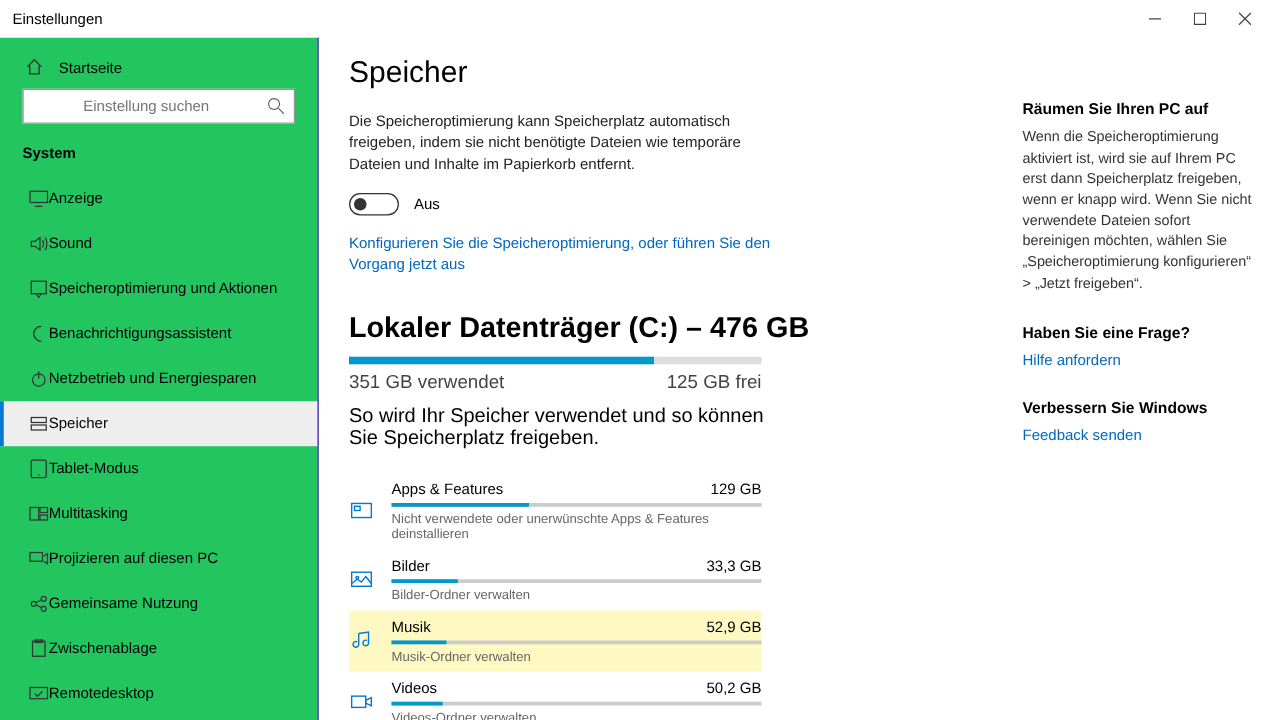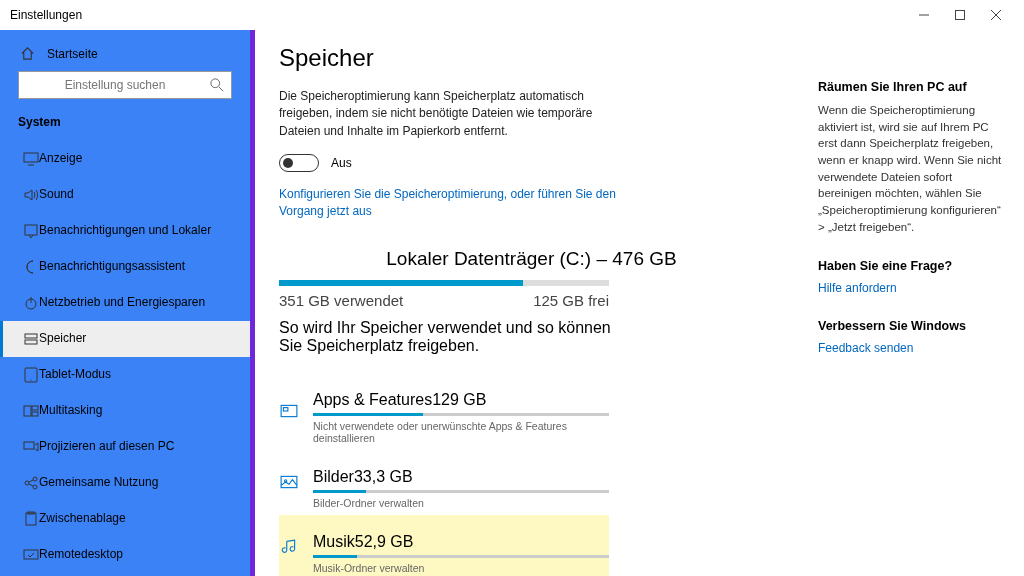--- a/index.html
+++ b/index.html
@@ -3,51 +3,51 @@
 <meta charset="utf-8">
 <style>
   * { box-sizing: border-box; margin: 0; padding: 0; font-family: "Segoe UI", Arial, sans-serif; }
   body { width: 1024px; height: 576px; background: #fff; overflow: hidden; font-size: 12px; color: #000; }
   .window { width: 100%; height: 100%; display: flex; flex-direction: column; }
   .titlebar { height: 30px; display: flex; align-items: center; padding: 0 10px; font-size: 12px; }
   .titlebar-controls { margin-left: auto; display: flex; gap: 0; }
   .titlebar-btn { width: 36px; height: 30px; display: flex; align-items: center; justify-content: center; color: #444; cursor: pointer; }
   .titlebar-btn svg { width: 10px; height: 10px; }
   .body { flex: 1; display: flex; overflow: hidden; }
-  .sidebar { width: 255px; border-right: 5px solid #6d28d9; padding-top: 8px; overflow-y: auto; background:#3b82f6; }
+  .sidebar { width: 255px; border-right: 1px solid #6d28d9; padding-top: 8px; overflow-y: auto; background:#22c55e; }
   .home-row { display: flex; align-items: center; gap: 12px; padding: 8px 20px 10px 20px; font-size: 12px; }
   .home-row svg { width: 15px; height: 15px; }
   .search-wrap { padding: 0 18px 10px 18px; }
   .search { width: 100%; border: 1px solid #999; height: 28px; padding: 0 28px 0 8px; font-size: 12px; color:#555; background:#fff;text-align:center; }
   .search-box { position: relative; }
   .search-box .sicon { position: absolute; right: 8px; top: 7px; width:14px; height:14px; color:#555; }
   .section-title { font-weight: 600; padding: 6px 20px 12px 18px; font-size: 12px; }
   .nav-item { display: flex; gap: 0; padding: 10px 20px 10px 20px; font-size: 12px; cursor: pointer; border-left:3px solid transparent;}
   .nav-item.active { background: #eee; border-left:3px solid #0078d4;}
   .nav-item svg { width: 16px; height: 16px; flex-shrink:0;}
   .content { flex: 1; display: flex; overflow: hidden; }
   .main { flex: 1; padding: 14px 20px 0 24px; overflow-y: auto; }
   h1.page { font-weight: 400; font-size: 24px; margin-bottom: 16px; }
   .intro { font-size: 12px; line-height: 1.45; max-width: 340px; margin-bottom: 14px; color:#222;}
   .toggle-row { display: flex; align-items: center; gap: 12px; margin-bottom: 14px; }
   .toggle { width: 40px; height: 18px; border: 1px solid #333; border-radius: 9px; position: relative; cursor: pointer; }
   .toggle::after { content: ""; position: absolute; left: 3px; top: 3px; width: 10px; height: 10px; border-radius: 50%; background: #333; }
   .link { color: #0067c0; font-size: 12px; line-height: 1.4; text-decoration: none; display:block; max-width:340px; margin-bottom: 28px; }
-  h2.disk { font-weight: 400; font-size: 19px; margin-bottom: 10px; text-align: center; }
+  h2.disk { font-weight: 700; font-size: 23px; margin-bottom: 10px; }
   .bar { width: 330px; height: 6px; background: #ddd; margin-bottom: 6px; }
   .bar-fill { height: 100%; background: #0099cc; }
   .bar-labels { width: 330px; display: flex; justify-content: space-between; font-size: 15px; color:#444; margin-bottom: 10px; }
   .storage-desc { font-size: 16px; max-width: 340px; margin-bottom: 18px; }
   .cat { width: 330px; padding: 6px 0 6px 0; cursor:pointer;}
   .cat.hover { background:#fef9c3;}
   .cat-row { display: flex; align-items: center; gap: 14px; }
   .cat-icon { width: 20px; height: 20px; flex-shrink:0; display:flex; align-items:center; justify-content:center; color:#0078d4;}
   .cat-icon svg{width:18px;height:18px;}
   .cat-txt { flex: 1; display: flex; flex-direction: column; }
-  .cat-head { display: flex; justify-content: flex-start; font-size: 16px; margin-bottom: 4px; margin-top: 12px; }
+  .cat-head { display: flex; justify-content: space-between; font-size: 12px; margin-bottom: 4px; }
   .cat-bar { height: 3px; width: 100%; background: #ccc; margin-bottom: 4px; }
   .cat-bar-fill { height: 100%; background: #0099cc; }
   .cat-sub { font-size: 10.5px; color: #666; }
   .right { width: 220px; padding: 50px 20px 0 14px; font-size: 12px; }
   .right h3 { font-size: 12.5px; font-weight: 600; margin-bottom: 8px; }
   .right p { font-size: 11.5px; line-height: 1.45; color:#333; margin-bottom: 24px; }
   .right a { color:#0067c0; text-decoration:none; font-size:12px; display:block; margin-bottom:24px;}
 </style>
 </head>
 <body>
@@ -105,21 +105,21 @@
               <path d="M2 6v4h3l4 3V3L5 6z" fill="none" stroke="#333"></path>
               <path d="M11 5c1 1 1 5 0 6M13 3c2 2 2 8 0 10" fill="none" stroke="#333"></path>
             </svg>
             <span>Sound</span>
           </div>
           <div class="nav-item">
             <svg viewBox="0 0 16 16">
               <rect x="2" y="2" width="12" height="10" fill="none" stroke="#333"></rect>
               <path d="M6 12l2 3 2-3" fill="none" stroke="#333"></path>
             </svg>
-            <span>Benachrichtigungen und Lokaler</span>
+            <span>Speicheroptimierung und Aktionen</span>
           </div>
           <div class="nav-item">
             <svg viewBox="0 0 16 16">
               <path d="M10 2a6 6 0 100 12 5 5 0 010-12z" fill="none" stroke="#333"></path>
             </svg>
             <span>Benachrichtigungsassistent</span>
           </div>
           <div class="nav-item">
             <svg viewBox="0 0 16 16">
               <circle cx="8" cy="9" r="5" fill="none" stroke="#333"></circle>

